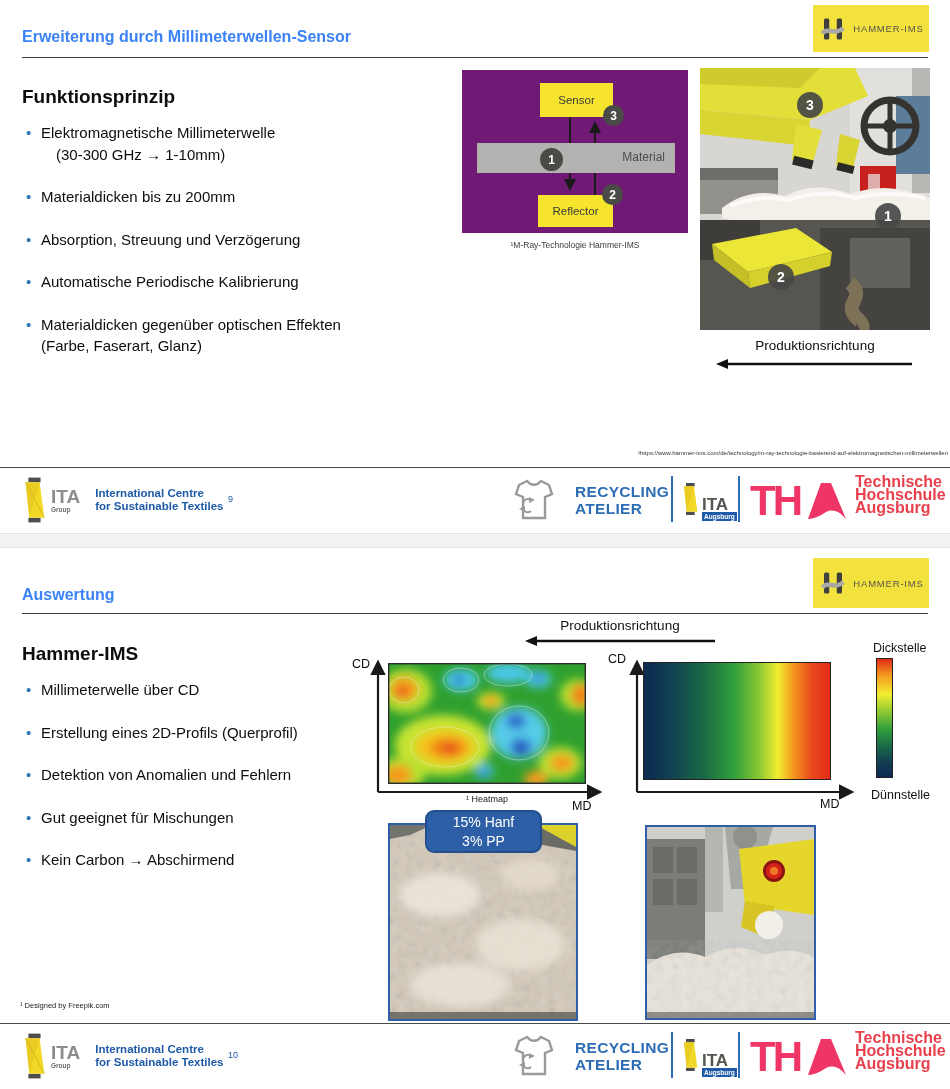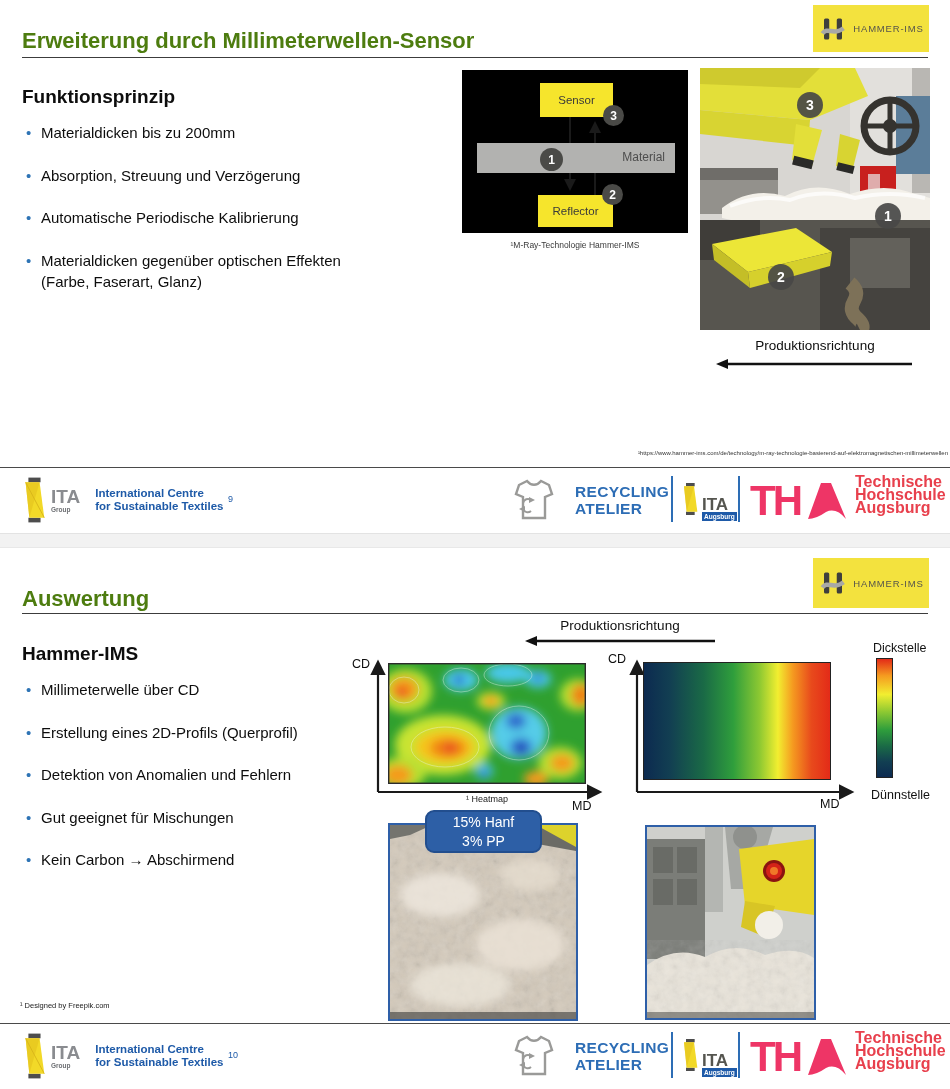--- a/index.html
+++ b/index.html
@@ -8,32 +8,32 @@
   .slide { position:absolute; left:0; width:950px; background:#fff; }
   #slide1 { top:0; height:533px; }
   .slide-gap { position:absolute; top:533px; left:0; width:950px; height:15px; background:#f2f2f2; border-top:1px solid #e3e3e3; border-bottom:1px solid #e8e8e8; }
   #slide2 { top:548px; height:541px; }
 
   .hammer-logo { position:absolute; left:813px; width:116px; background:#f3e23e; display:flex; align-items:center; justify-content:center; gap:5px; }
   #slide1 .hammer-logo { top:5px; height:47px; }
   #slide2 .hammer-logo { top:10px; height:50px; }
   .hammer-text { font-size:9.5px; color:#55544c; letter-spacing:.8px; }
 
-  .slide-title { position:absolute; left:22px; font-size:22px; font-weight:bold; color:#4d7c0f; }
+  .slide-title { position:absolute; left:22px; font-size:16px; font-weight:bold; color:#3b82f6; }
   .title-rule { position:absolute; left:22px; width:906px; border-top:1.5px solid #3c3c3c; }
   .h2 { position:absolute; left:22px; font-size:19px; font-weight:bold; color:#0d0d0d; }
 
   .bullets { position:absolute; left:26px; width:440px; list-style:none; }
   .bullets li { position:relative; padding-left:15px; font-size:15px; line-height:21.5px; margin-bottom:21px; color:#0d0d0d; }
   .bullets li::before { content:"•"; position:absolute; left:0; top:0; color:#2e74b5; }
   .l2 { display:block; }
   .ind { padding-left:15px; }
 
   
-  .diagram { position:absolute; left:462px; top:70px; width:226px; height:163px; background:#000000; }
+  .diagram { position:absolute; left:462px; top:70px; width:226px; height:163px; background:#701a75; }
   .dg-box { position:absolute; background:#f6e52c; display:flex; align-items:center; justify-content:center; font-size:11.5px; color:#3a3a3a; }
   .dg-sensor { left:78px; top:13px; width:73px; height:34px; }
   .dg-reflector { left:76px; top:125px; width:75px; height:32px; }
   .dg-material { position:absolute; left:15px; top:73px; width:198px; height:30px; background:#b2b2b0; }
   .dg-material-label { position:absolute; right:10px; top:7px; font-size:12px; color:#4d4d4d; }
   .dg-circle { position:absolute; width:21px; height:21px; border-radius:50%; background:#4a4a47; color:#fff; font-weight:bold; font-size:12px; display:flex; align-items:center; justify-content:center; }
   .dg-arrows { position:absolute; left:0; top:0; }
   .dg-caption { position:absolute; left:462px; top:240px; width:226px; text-align:center; font-size:8.5px; color:#3a3a3a; }
 
   .photo1 { position:absolute; left:700px; top:68px; width:230px; height:262px; }
@@ -93,20 +93,21 @@
       </svg>
       <span class="hammer-text">HAMMER-IMS</span>
     </div>
 
     <h1 class="slide-title" style="top:28px">Erweiterung durch Millimeterwellen-Sensor</h1>
     <div class="title-rule" style="top:57px"></div>
 
     <h2 class="h2" style="top:86px">Funktionsprinzip</h2>
 
     <ul class="bullets" style="top:122px">
+      <li><span>Elektromagnetische Millimeterwelle</span><span class="l2 ind">(30-300 GHz → 1-10mm)</span></li>
       <li><span>Materialdicken bis zu 200mm</span></li>
       <li><span>Absorption, Streuung und Verzögerung</span></li>
       <li><span>Automatische Periodische Kalibrierung</span></li>
       <li><span>Materialdicken gegenüber optischen Effekten</span><span class="l2">(Farbe, Faserart, Glanz)</span></li>
     </ul>
 
     <div class="diagram">
       <svg class="dg-arrows" width="226" height="163" viewBox="0 0 226 163">
         <defs>
           <marker id="arrD" markerWidth="8" markerHeight="8" refX="5" refY="3" orient="auto">

